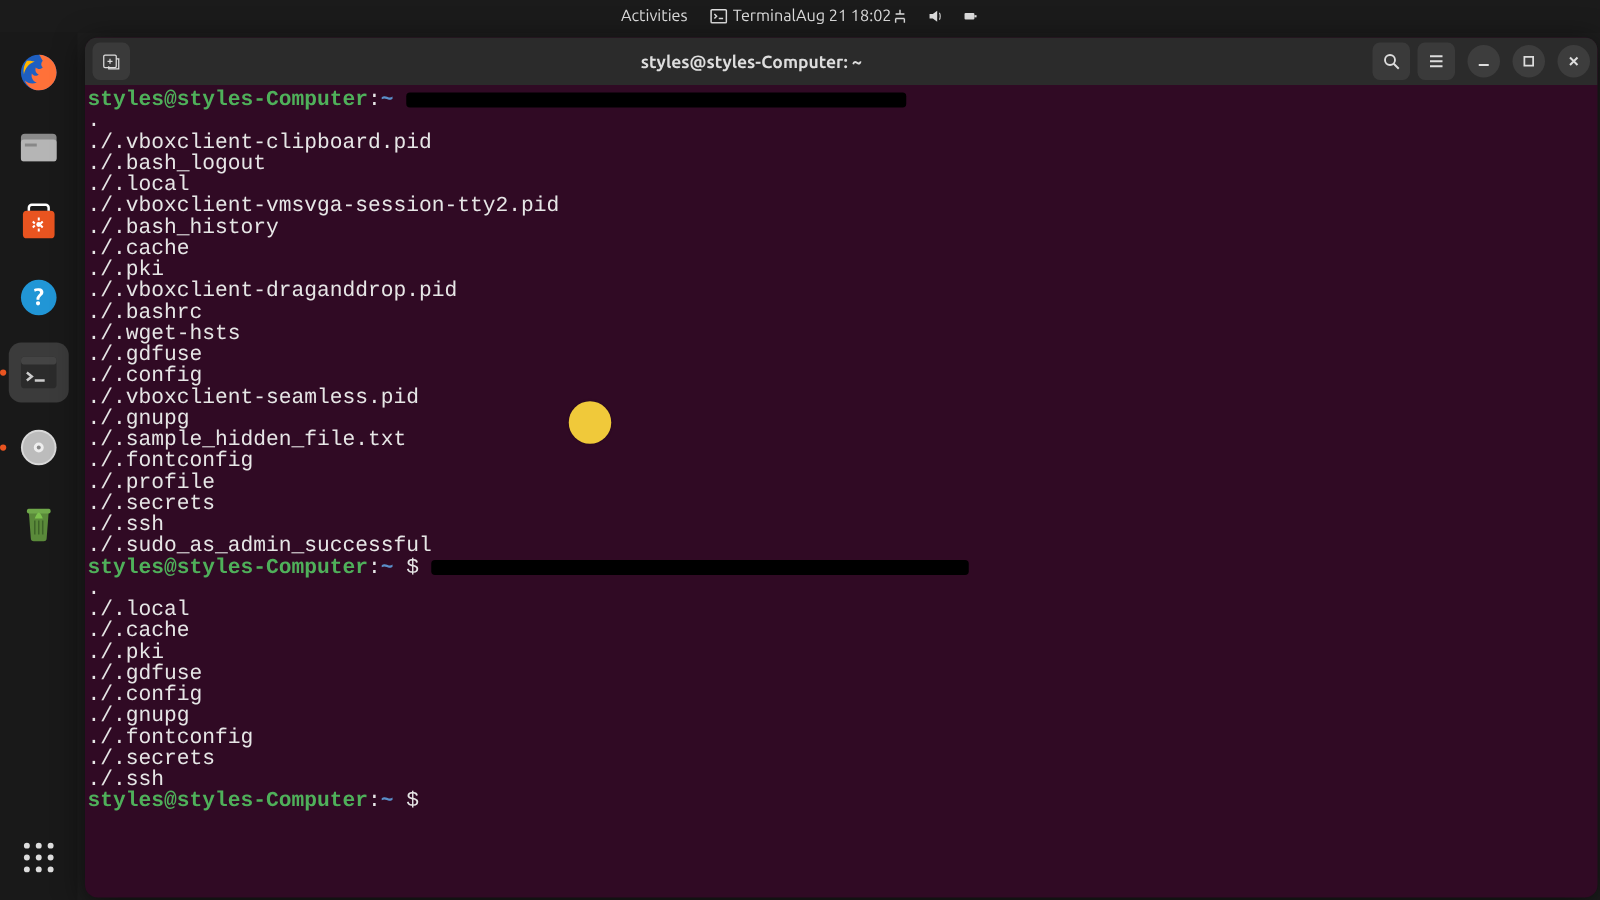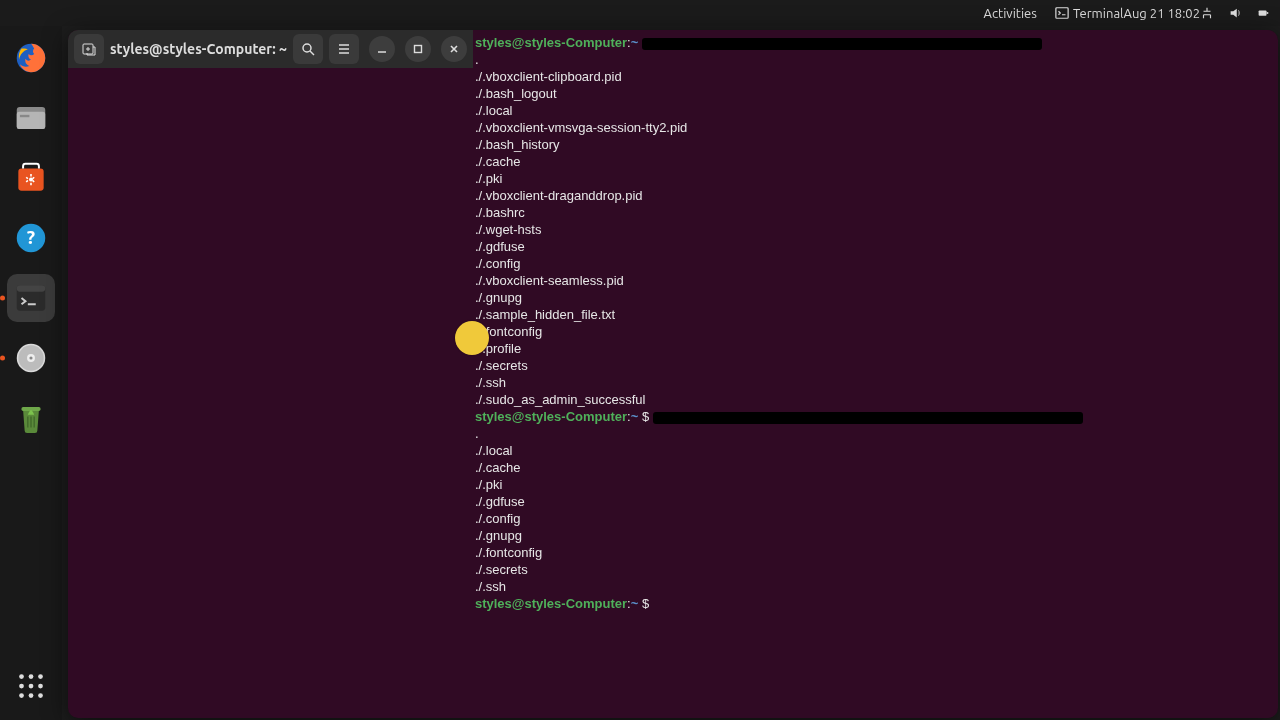--- a/index.html
+++ b/index.html
@@ -1,42 +1,42 @@
 <!DOCTYPE html>
 <html><head>
 <meta charset="utf-8">
 <style>
   * { margin:0; padding:0; box-sizing:border-box; }
   html,body { width:1280px; height:720px; font-family:"Ubuntu","DejaVu Sans",sans-serif; background:#1d1d1d; overflow:hidden; }
   
-  .topbar { height:26px; background:#1b1b1b; color:#ddd; display:flex; align-items:center; font-size:13px; padding:0 10px; justify-content:flex-end; }
+  .topbar { height:26px; background:#1b1b1b; color:#ddd; display:flex; align-items:center; font-size:13px; padding:0 10px; justify-content:center; }
   .topbar .left { display:flex; align-items:center; gap:18px; }
   .topbar .app { display:flex; align-items:center; gap:4px; }
   .topbar .right { display:flex; align-items:center; gap:14px; }
   .topbar svg { fill:#ddd; }
   
   .dock { position:absolute; left:0; top:26px; bottom:0; width:62px; background:rgba(20,20,20,0.35); display:flex; flex-direction:column; align-items:center; padding-top:8px; gap:12px; }
   .dock .app-icon { width:48px; height:48px; border-radius:10px; display:flex; align-items:center; justify-content:center; position:relative; }
   .dock .app-icon svg { width:38px; height:38px; }
   .dock .app-icon.active { background:#3b3b3b; }
   .dock .app-icon.active::before { content:""; position:absolute; left:-7px; top:50%; width:5px; height:5px; background:#e95420; border-radius:50%; transform:translateY(-50%); }
   .dock .app-icon.pip::before { content:""; position:absolute; left:-7px; top:50%; width:5px; height:5px; background:#e95420; border-radius:50%; transform:translateY(-50%); }
   .dock .spacer { flex:1; }
   
-  .window { position:absolute; left:68px; top:30px; right:2px; bottom:2px; background:#300a24; border-radius:10px; overflow:hidden; box-shadow:0 4px 24px rgba(0,0,0,0.6); display:flex; flex-direction:row; }
+  .window { position:absolute; left:68px; top:30px; right:2px; bottom:2px; background:#300a24; border-radius:10px; overflow:hidden; box-shadow:0 4px 24px rgba(0,0,0,0.6); display:flex; flex-direction:column; }
   .titlebar { height:38px; background:#2b2b2b; display:flex; align-items:center; padding:0 6px; gap:6px; }
   .titlebar .title { flex:1; text-align:center; color:#ddd; font-size:14px; font-weight:600; }
   .tb-btn { width:30px; height:30px; border-radius:6px; display:flex; align-items:center; justify-content:center; }
   .tb-btn.round { width:26px; height:26px; border-radius:50%; background:#3d3d3d; margin-left:4px; }
   .tb-btn svg { stroke:#ddd; fill:none; }
   .tb-btn.round svg { width:12px; height:12px; }
   .tb-btn.plain { background:#3a3a3a; border-radius:6px; }
   .tb-btn.plain svg { width:16px; height:16px; }
   
-  .term { flex:1; padding:4px 4px 4px 2px; font-family:Liberation Sans, sans-serif; font-size:13px; line-height:17px; color:#e6e6e6; white-space:pre; overflow:hidden; position:relative; }
+  .term { flex:1; padding:4px 4px 4px 2px; font-family:Liberation Mono, monospace; font-size:17px; line-height:17px; color:#e6e6e6; white-space:pre; overflow:hidden; position:relative; }
   .prompt-user { color:#4fb05a; font-weight:bold; }
   .prompt-path { color:#5a8fc9; font-weight:bold; }
   .redact { display:inline-block; background:#000; height:12px; vertical-align:middle; border-radius:3px; }
   
   .dot { position:absolute; width:34px; height:34px; border-radius:50%; background:#f0c93a; box-shadow:0 0 2px rgba(0,0,0,0.3); }
 </style>
 </head>
 <body>
 
 <div class="topbar">

